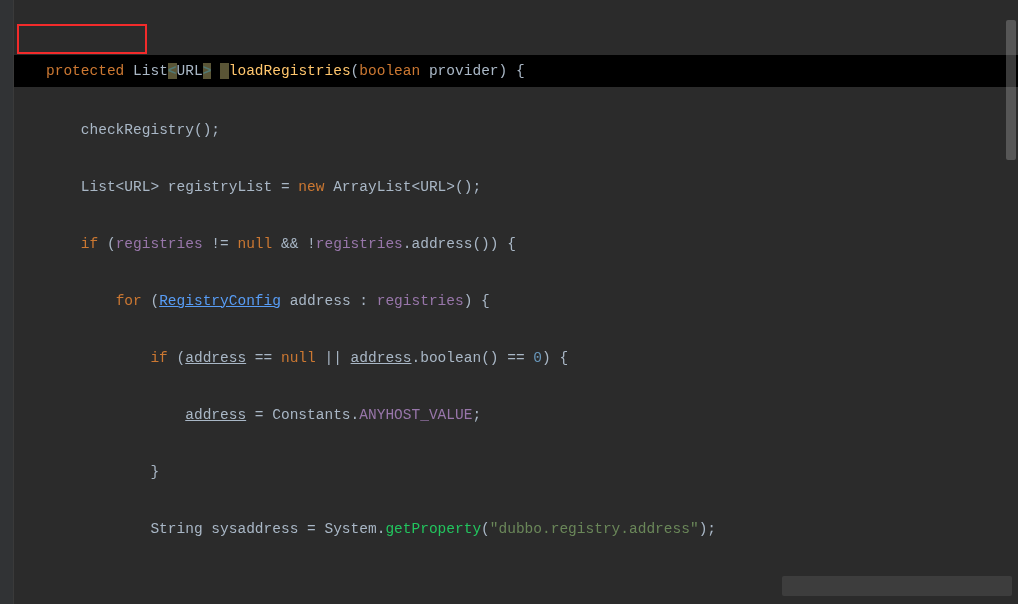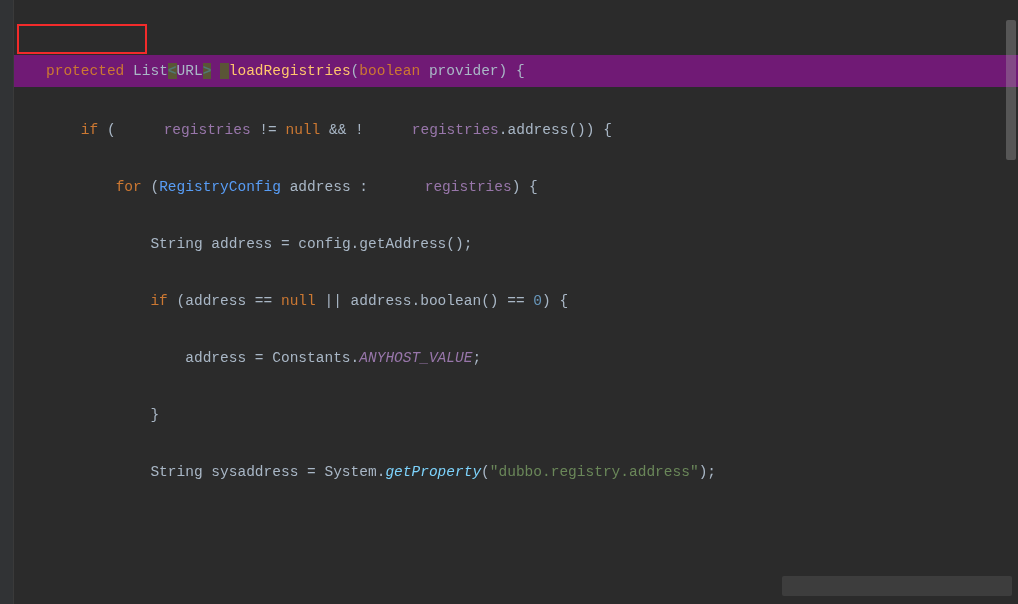--- a/index.html
+++ b/index.html
@@ -21,36 +21,36 @@
   }
   .editor {
     position: absolute;
     left: 14px; right: 0; top: 0; bottom: 0;
     padding-top: 26px;
     white-space: pre;
     overflow: hidden;
   }
   .line { display: block; padding-left: 32px; position: relative; }
   .line.first {
-    background: #701a75;
+    background: #000000;
     padding-top: 2px;
     padding-bottom: 2px;
   }
   
   .kw   { color: #CC7832; }  
   .type { color: #A9B7C6; }  
   .typeG{ color: #507874; font-weight: bold; } 
   .mname{ color: #FFC66D; }  
   .call { color: #A9B7C6; } 
-  .italic { font-style: italic; color: #7dd3fc; text-align: center; }
+  .italic { color: #22c55e; text-align: center; }
   .str  { color: #6A8759; }  
   .num  { color: #6897BB; }  
-  .field{ color: #9876AA; margin-left: 48px; }  
-  .constI { color: #9876AA; font-style: italic; }  
-  .und  { text-decoration-thickness: 1px; }
+  .field{ color: #9876AA; }  
+  .constI { color: #9876AA; }  
+  .und  { text-decoration: underline; text-decoration-thickness: 1px; }
   .pun  { color: #A9B7C6; }
   .hlY  { background: #5a5536; } 
   .param{ color: #A9B7C6; }
   .watermark {
     position: absolute;
     right: 6px;
     bottom: 8px;
     width: 230px;
     height: 20px;
     background: rgba(200,200,200,0.12);
@@ -79,23 +79,24 @@
     border-radius: 2px;
   }
 </style>
 </head>
 <body>
 
 <div class="gutter"></div>
 
 <div class="editor">
 <span class="line first"><span class="kw">protected</span><span class="pun"> </span><span class="type">List</span><span class="typeG hlY">&lt;</span><span class="type">URL</span><span class="typeG hlY">&gt;</span><span class="pun"> </span><span class="hlY"> </span><span class="mname">loadRegistries</span><span class="pun">(</span><span class="kw">boolean</span><span class="pun"> </span><span class="param">provider</span><span class="pun">) {</span></span>
+<span class="line"><span>    </span><span class="call">checkRegistry();</span></span>
+<span class="line"><span>    </span><span class="call">List&lt;URL&gt; registryList = </span><span class="kw">new</span><span class="call"> ArrayList&lt;URL&gt;();</span></span>
 <span class="line"><span>    </span><span class="kw">if</span><span> (</span><span class="field">registries</span><span> != </span><span class="kw">null</span><span> &amp;&amp; !</span><span class="field">registries</span><span>.address()) {</span></span>
 <span class="line"><span>        </span><span class="kw">for</span><span> (</span><span class="call und" style="color:#589DF6">RegistryConfig</span><span> address : </span><span class="field">registries</span><span>) {</span></span>
-<span class="line"><span>            </span><span>String </span><span class="call und">address</span><span> = config.getAddress();</span></span>
 <span class="line"><span>            </span><span class="kw">if</span><span> (</span><span class="call und">address</span><span> == </span><span class="kw">null</span><span> || </span><span class="call und">address</span><span>.boolean() == </span><span class="num">0</span><span>) {</span></span>
 <span class="line"><span>                </span><span class="call und">address</span><span> = Constants.</span><span class="constI">ANYHOST_VALUE</span><span>;</span></span>
 <span class="line"><span>            </span><span>}</span></span>
 <span class="line"><span>            </span><span>String sysaddress = System.</span><span class="italic">getProperty</span><span>(</span><span class="str">"dubbo.registry.address"</span><span>);</span></span>
 
 
 
 
 
 

